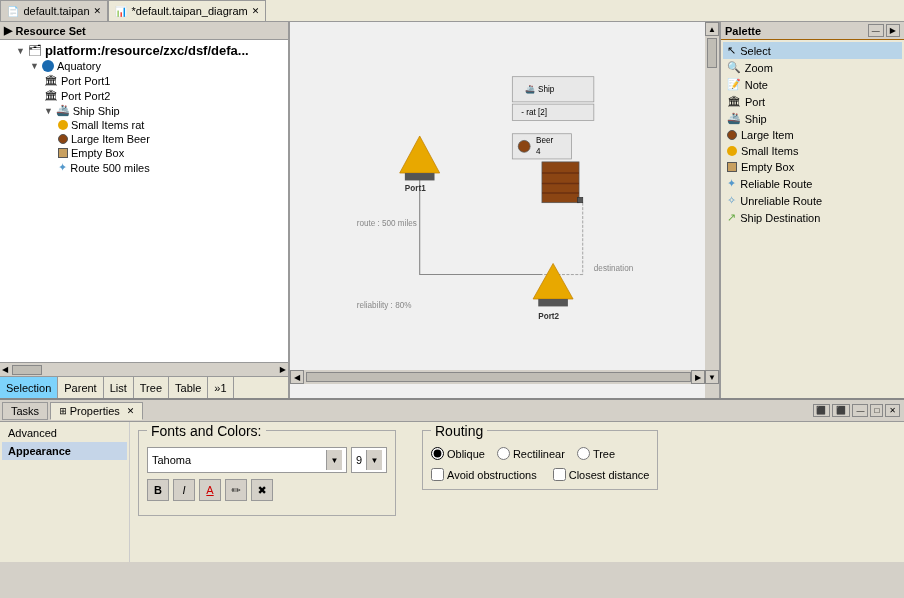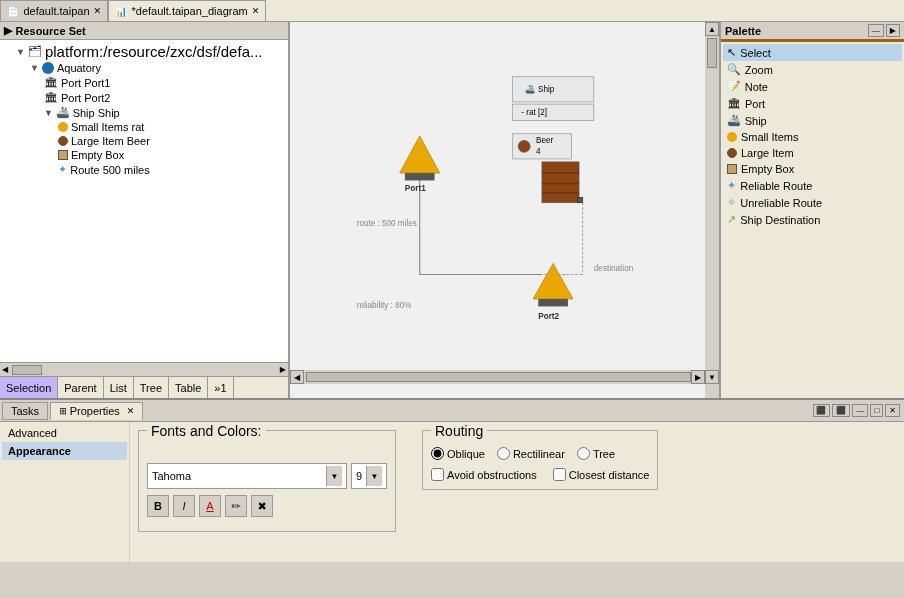--- a/index.html
+++ b/index.html
@@ -19,33 +19,33 @@
     .tree-content { flex: 1; overflow: auto; padding: 2px; }
     .tree-item { padding: 1px 2px; display: flex; align-items: center; gap: 3px; }
     .indent1 { padding-left: 14px; }
     .indent2 { padding-left: 28px; }
     .indent3 { padding-left: 42px; }
     .indent4 { padding-left: 56px; }
     .tree-scrollbar-h { height: 14px; background: #d4d0c8; border-top: 1px solid #999; display: flex; align-items: center; }
     .scroll-thumb-h { width: 30px; height: 10px; background: #c0bdb5; border: 1px solid #888; margin-left: 2px; }
     .tree-tabs { display: flex; border-top: 1px solid #999; background: #ece9d8; height: 22px; }
     .tree-tab { padding: 2px 6px; border-right: 1px solid #999; cursor: pointer; font-size: 11px; display: flex; align-items: center; }
-    .tree-tab.active { background: #c4b5fd; border-bottom: none; }
+    .tree-tab.active { background: #7dd3fc; border-bottom: none; }
 
     
     .diagram-panel { flex: 1; background: #f0f0f0; position: relative; overflow: hidden; }
     .diagram-scroll-v { width: 14px; position: absolute; right: 0; top: 0; bottom: 0; background: #d4d0c8; display: flex; flex-direction: column; align-items: center; }
     .scroll-btn { width: 14px; height: 14px; background: #d4d0c8; border: 1px solid #888; display: flex; align-items: center; justify-content: center; font-size: 8px; cursor: pointer; }
     .scroll-thumb-v { width: 10px; height: 30px; background: #c0bdb5; border: 1px solid #888; margin-top: 2px; }
     .diagram-scroll-h { height: 14px; position: absolute; bottom: 14px; left: 0; right: 14px; background: #d4d0c8; display: flex; align-items: center; }
     .diagram-corner { width: 14px; height: 14px; position: absolute; bottom: 0; right: 0; background: #d4d0c8; }
 
     
     .palette-panel { width: 185px; border-left: 2px solid #999; background: #ece9d8; display: flex; flex-direction: column; }
-    .palette-header { background: #d4d0c8; padding: 2px 4px; display: flex; align-items: center; justify-content: space-between; border-bottom: 3px solid #a16207; }
+    .palette-header { background: #d4d0c8; padding: 2px 4px; display: flex; align-items: center; justify-content: space-between; border-bottom: 1px solid #a16207; }
     .palette-items { flex: 1; overflow: auto; padding: 2px; }
     .palette-item { padding: 2px 4px; display: flex; align-items: center; gap: 4px; cursor: pointer; }
     .palette-item.selected { background: #b8d4e8; }
 
     
     .bottom-panel { height: 164px; border-top: 2px solid #888; background: #ece9d8; display: flex; flex-direction: column; }
     .bottom-tabs-bar { display: flex; align-items: center; background: #d4d0c8; border-bottom: 1px solid #999; height: 22px; padding-left: 2px; gap: 2px; }
     .bottom-tab { padding: 2px 8px; border: 1px solid #999; background: #d4d0c8; cursor: pointer; font-size: 11px; display: flex; align-items: center; gap: 3px; }
     .bottom-tab.active { background: #ece9d8; border-bottom: 1px solid #ece9d8; }
     .bottom-content { display: flex; flex: 1; }
@@ -99,21 +99,21 @@
   <div class="tree-panel">
     <div class="tree-header">
       <span>▶</span>
       <span>Resource Set</span>
     </div>
     <div class="tree-content">
 
       <div class="tree-item indent1">
         <span style="font-size:9px; color:#555;">▼</span>
         <span style="font-size:11px;">🗂</span>
-        <span style="font-size:15px;">platform:/resource/zxc/dsf/defa...</span>
+        <span style="font-size:13px;font-weight:bold;">platform:/resource/zxc/dsf/defa...</span>
       </div>
 
       <div class="tree-item indent2">
         <span style="font-size:9px; color:#555;">▼</span>
         <span style="display:inline-block;width:12px;height:12px;background:#1a6ab0;border-radius:50%;"></span>
         <span>Aquatory</span>
       </div>
 
       <div class="tree-item indent3">
         <span style="font-size:11px;">🏛</span>
@@ -252,27 +252,27 @@
         <span style="font-size:11px;">🏛</span>
         <span>Port</span>
       </div>
 
       <div class="palette-item">
         <span style="font-size:11px;">🚢</span>
         <span>Ship</span>
       </div>
 
       <div class="palette-item">
+        <span style="display:inline-block;width:10px;height:10px;background:#8b4513;border-radius:50%;border:1px solid #555;"></span>
+        <span>Large Item</span>
+      </div>
+
+      <div class="palette-item">
         <span style="display:inline-block;width:10px;height:10px;background:#e8a800;border-radius:50%;"></span>
         <span>Small Items</span>
-      </div>
-
-      <div class="palette-item">
-        <span style="display:inline-block;width:10px;height:10px;background:#8b4513;border-radius:50%;border:1px solid #555;"></span>
-        <span>Large Item</span>
       </div>
 
       <div class="palette-item">
         <span style="display:inline-block;width:10px;height:10px;background:#c8a060;border:1px solid #555;"></span>
         <span>Empty Box</span>
       </div>
 
       <div class="palette-item">
         <span style="color:#5599cc;font-size:11px;">✦</span>
         <span>Reliable Route</span>
@@ -319,21 +319,21 @@
       <div class="sidebar-item active">
         <span>Appearance</span>
       </div>
     </div>
 
     <div class="bottom-main">
       <div style="display:flex; gap: 16px; align-items: flex-start;">
 
         <div class="group-box fonts-colors-area">
           <span class="group-box-legend">Fonts and Colors:</span>
-          <div class="font-row" style="margin-top:24px;">
+          <div class="font-row" style="margin-top:8px;">
             <div class="font-select">
               <span>Tahoma</span>
               <div class="font-select-arrow">▼</div>
             </div>
             <div class="font-select" style="width:36px;">
               <span>9</span>
               <div class="font-select-arrow">▼</div>
             </div>
           </div>
           <div class="font-row">

